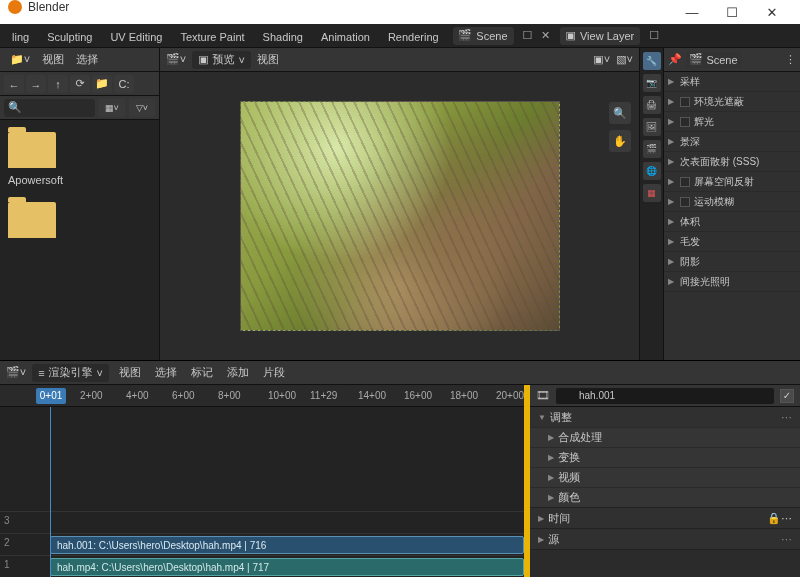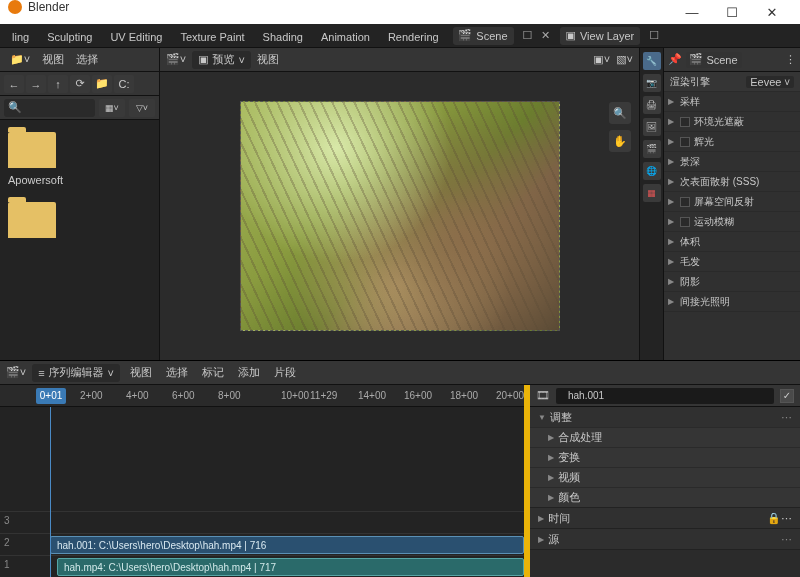--- a/index.html
+++ b/index.html
@@ -64,21 +64,21 @@
 .ruler .cur { position:absolute; left:36px; width:30px; height:16px; background:#3a7ab5; color:#fff; display:flex; align-items:center; justify-content:center; border-radius:2px; font-size:10px; }
 .tracks { flex:1; position:relative; background:#232323; }
 .playhead { position:absolute; left:50px; top:0; bottom:0; width:1px; background:#4a8ac5; z-index:5; }
 .channel { position:absolute; left:0; right:0; height:22px; border-top:1px solid #333; }
 .channel .num { position:absolute; left:4px; top:3px; font-size:10px; color:#888; }
 .strip { position:absolute; height:18px; top:2px; border-radius:2px; display:flex; align-items:center; padding:0 6px; font-size:10px; }
 .strip.blue { background:#2a5070; color:#d8e8f0; border:1px solid #5a90b5; }
 .strip.teal { background:#2a6a6a; color:#d0e8e8; border:1px solid #55a5a5; }
 .seqprops { width:270px; background:#2b2b2b; display:flex; flex-direction:column; }
 .seqheader { height:22px; display:flex; align-items:center; gap:6px; padding:0 6px; background:#353535; border-bottom:1px solid #111; }
-.seqheader .inp { flex:1; height:16px; background:#1a1a1a; border-radius:2px; display:flex; align-items:center; padding:0 12px; font-size:10px; }
+.seqheader .inp { flex:1; height:16px; background:#1a1a1a; border-radius:2px; display:flex; align-items:center; padding:0 23px; font-size:10px; }
 .seqheader .chk2 { width:14px; height:14px; border:1px solid #555; background:#4a4a4a; display:flex; align-items:center; justify-content:center; color:#ccc; font-size:10px; }
 .seqsection { border-bottom:1px solid #222; }
 .seqsection .shead { height:20px; display:flex; align-items:center; padding:0 8px; background:#303030; font-size:11px; gap:4px; }
 .seqsection .sitem { height:20px; display:flex; align-items:center; padding:0 8px 0 18px; background:#353535; font-size:10px; gap:4px; border-top:1px solid #2a2a2a; }
 .tri2 { color:#888; font-size:8px; }
 </style>
 </head>
 <body>
 
 <div class="titlebar">
@@ -193,24 +193,20 @@
     </div>
     <div class="rightprops">
       <div class="rightheader">
         <span>📌</span>
         <div class="scenebox2">
           <span>🎬</span>
           <span>Scene</span>
         </div>
         <span style="margin-left:auto">⋮</span>
       </div>
-      <div class="proprow">
-        <span class="lbl">渲染引擎</span>
-        <span class="sel"><span>Eevee</span> ˅</span>
-      </div>
       <div class="proplist" id="proplist">
           <div class="propitem">
             <span class="tri">▶</span>
             <span class="txt">采样</span>
           </div>
           <div class="propitem">
             <span class="tri">▶</span>
             <span class="chk"></span>
             <span class="txt">环境光遮蔽</span>
           </div>
@@ -256,56 +252,56 @@
         </div>
     </div>
   </div>
 </div>
 
 <div class="vse">
   <div class="vseheader">
     <span>🎬˅</span>
     <div class="drop">
       <span>≡</span>
-      <span>序列编辑器</span>
+      <span>渲染引擎</span>
       <span>˅</span>
     </div>
     <span class="mitem">视图</span>
     <span class="mitem">选择</span>
     <span class="mitem">标记</span>
     <span class="mitem">添加</span>
     <span class="mitem">片段</span>
   </div>
   <div class="vsemain">
     <div class="timeline">
       <div class="ruler">
         <div class="cur">0+01</div>
         <span class="tick" style="left:80px">2+00</span>
         <span class="tick" style="left:126px">4+00</span>
         <span class="tick" style="left:172px">6+00</span>
         <span class="tick" style="left:218px">8+00</span>
-        <span class="tick" style="left:281px">10+00</span>
+        <span class="tick" style="left:268px">10+00</span>
         <span class="tick" style="left:310px">11+29</span>
         <span class="tick" style="left:358px">14+00</span>
         <span class="tick" style="left:404px">16+00</span>
         <span class="tick" style="left:450px">18+00</span>
         <span class="tick" style="left:496px">20+00</span>
       </div>
       <div class="tracks">
         <div class="playhead"></div>
         <div class="channel" style="bottom:44px">
             <span class="num">3</span>
           </div>
         <div class="channel" style="bottom:22px">
           <span class="num">2</span>
           <div class="strip blue" style="left:50px; right:0">hah.001: C:\Users\hero\Desktop\hah.mp4 | 716</div>
         </div>
         <div class="channel" style="bottom:0">
           <span class="num">1</span>
-          <div class="strip teal" style="left:57px; right:0">hah.mp4: C:\Users\hero\Desktop\hah.mp4 | 717</div>
+          <div class="strip teal" style="left:50px; right:0">hah.mp4: C:\Users\hero\Desktop\hah.mp4 | 717</div>
         </div>
       </div>
     </div>
     <div class="seqprops">
       <div class="seqheader">
         <span>🎞</span>
         <div class="inp">hah.001</div>
         <div class="chk2">✓</div>
       </div>
       <div class="seqsection">

